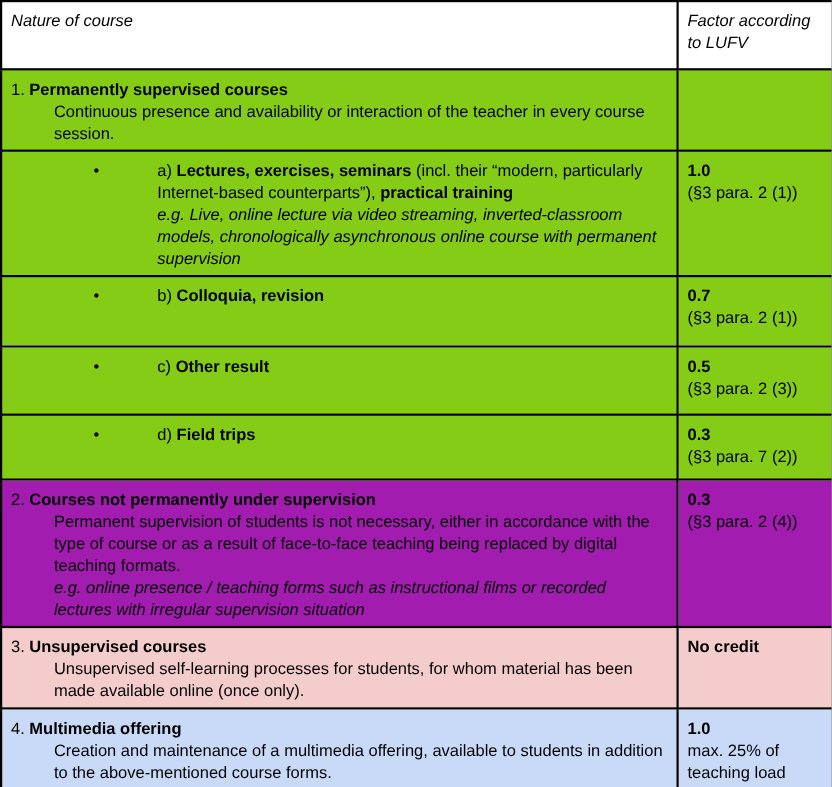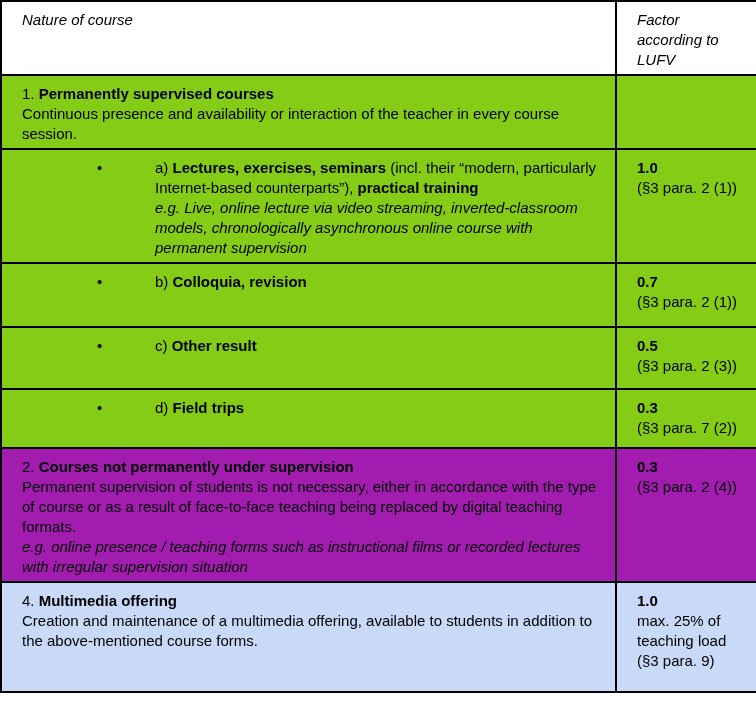--- a/index.html
+++ b/index.html
@@ -12,21 +12,21 @@
   table.lufv {
     border-collapse: collapse;
     width: 756px;
     table-layout: fixed;
     font-size: 15px;
     line-height: 20px;
   }
   table.lufv th, table.lufv td {
     border: 2px solid #000000;
     vertical-align: top;
-    padding: 8px 8px 4px 20px;
+    padding: 8px 8px 4px 8px;
     box-sizing: border-box;
     overflow: hidden;
   }
   col.col-left  { width: 615px; }
   col.col-right { width: 141px; }
 
   
   tr.row-header > * { height: 62px; }
   tr.r1 > * { height: 70px; }
   tr.ra > * { height: 93px; }
@@ -50,21 +50,21 @@
     background: #ffffff;
     padding-top: 9px;
   }
 
   .b { font-weight: bold; }
   .example { font-style: italic; }
 
   
   .num-line { white-space: normal; }
   .num-line .title { font-weight: bold; }
-  .desc { }
+  .desc { margin-left: 39px; }
 
   
   .bullet-item { position: relative; padding-left: 133px; }
   .bullet-item .bullet {
     position: absolute;
     left: 75px;
     top: 0;
   }
 
   
@@ -159,20 +159,33 @@
         </div>
         <div class="desc">Permanent supervision of students is not necessary, either in accordance with the type of course or as a result of face-to-face teaching being replaced by digital teaching formats.</div>
         <div class="desc example">e.g. online presence / teaching forms such as instructional films or recorded lectures with irregular supervision situation</div>
       </td>
       <td class="bg-yellow">
         <div class="factor-value">0.3</div>
         <div class="factor-ref">(§3 para. 2 (4))</div>
       </td>
     </tr>
 
+    <tr class="r3">
+      <td class="bg-red">
+        <div class="num-line">
+          <span>3.</span>
+          <span class="title">Unsupervised courses</span>
+        </div>
+        <div class="desc">Unsupervised self-learning processes for students, for whom material has been made available online (once only).</div>
+      </td>
+      <td class="bg-red">
+        <div class="factor-value">No credit</div>
+        <div class="factor-ref"></div>
+      </td>
+    </tr>
 
     <tr class="r4">
       <td class="bg-blue">
         <div class="num-line">
           <span>4.</span>
           <span class="title">Multimedia offering</span>
         </div>
         <div class="desc">Creation and maintenance of a multimedia offering, available to students in addition to the above-mentioned course forms.</div>
       </td>
       <td class="bg-blue">

